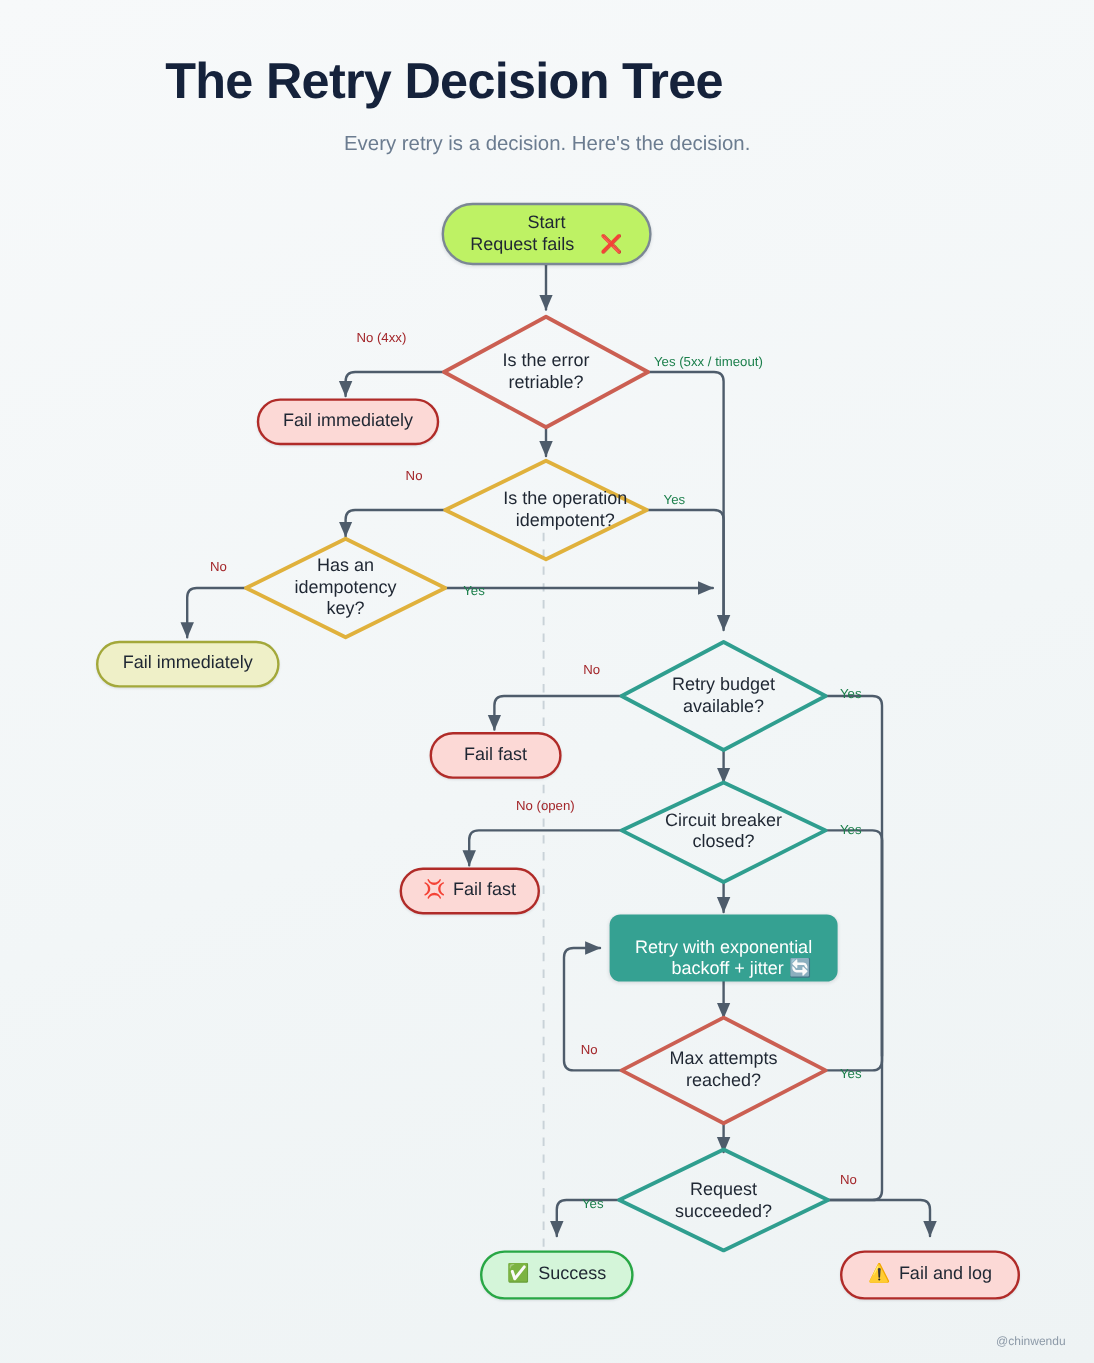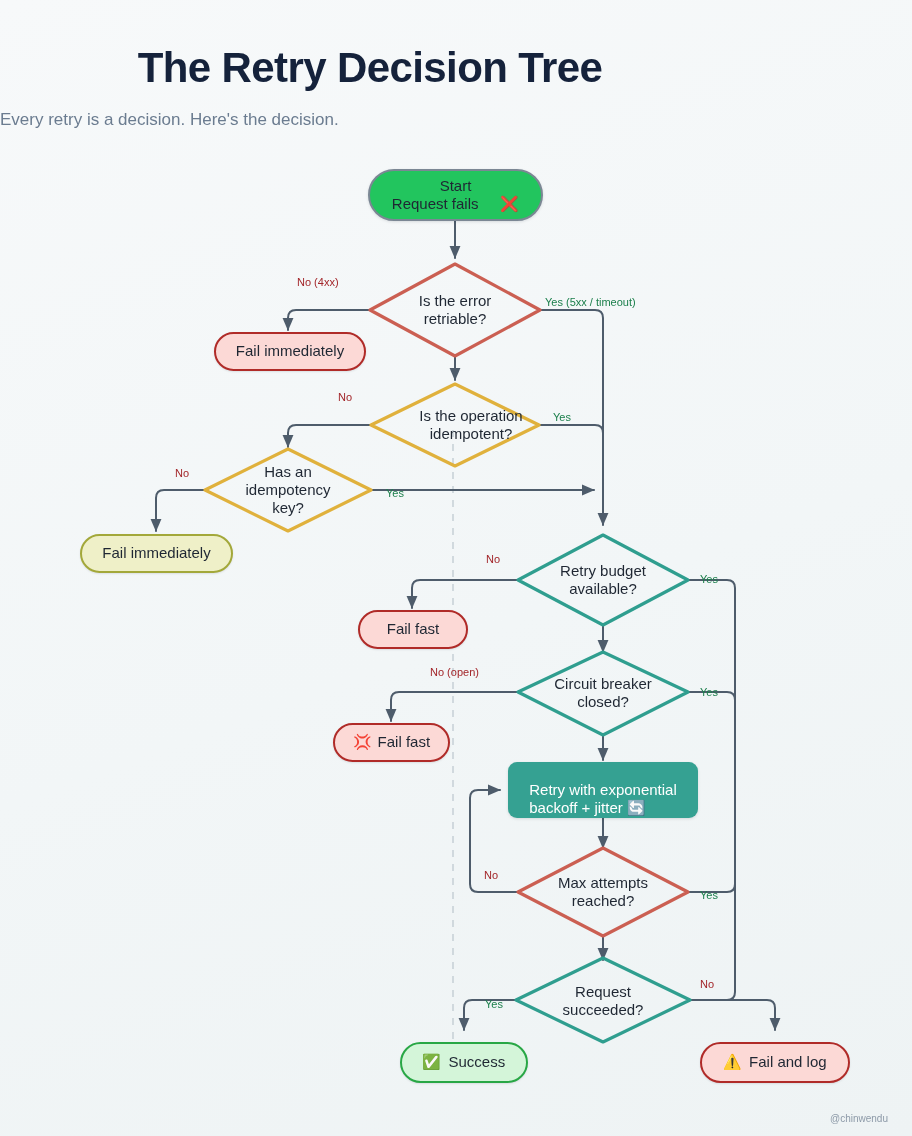--- a/index.html
+++ b/index.html
@@ -25,20 +25,21 @@
     font-weight: 700;
     letter-spacing: -0.6px;
     color: #15223b;
     font-family: "Liberation Sans", sans-serif;
   }
   #page-subtitle {
     position: absolute;
     top: 110px;
     left: 0;
     width: 912px;
+    text-align: center;
     font-size: 17px;
     font-weight: 400;
     color: #6b7c90;
   }
   #watermark {
     position: absolute;
     right: 24px;
     bottom: 12px;
     font-size: 10px;
     color: #8d9aa8;
@@ -63,21 +64,21 @@
   
   .pill {
     border-radius: 999px;
     border-width: 2.5px;
     border-style: solid;
     font-size: 15px;
     color: #1f2733;
     box-shadow: 0 1px 2px rgba(20,30,50,0.10);
   }
   .pill.start {
-    background: #22c55e;
+    background: #bef264;
     border-color: #7b8794;
     font-size: 15px;
     box-shadow: 0 1px 3px rgba(20,30,50,0.13);
   }
   .pill.red {
     background: #fcd9d6;
     border-color: #b02b28;
   }
   .pill.olive {
     background: #eff0c8;
@@ -204,21 +205,21 @@
 <div class="node pill red" style="left:358px; top:610px; width:110px; height:39px;">
   <span>Fail fast</span>
 </div>
 
 <div class="node pill red" style="left:333px; top:723px; width:117px; height:39px; gap:6px;">
   <span class="emoji">💢</span>
   <span>Fail fast</span>
 </div>
 
 <div class="node proc" style="left:508px; top:762px; width:190px; height:56px;">
-  <span style="display:inline; text-align:left;">
+  <span style="display:inline; text-align:right;">
     <span>Retry with exponential
 backoff + jitter</span><span class="emoji" style="margin-left:5px;">🔄</span>
   </span>
 </div>
 
 <div class="node pill green" style="left:400px; top:1042px; width:128px; height:41px; gap:7px;">
   <span class="emoji">✅</span>
   <span>Success</span>
 </div>
 

